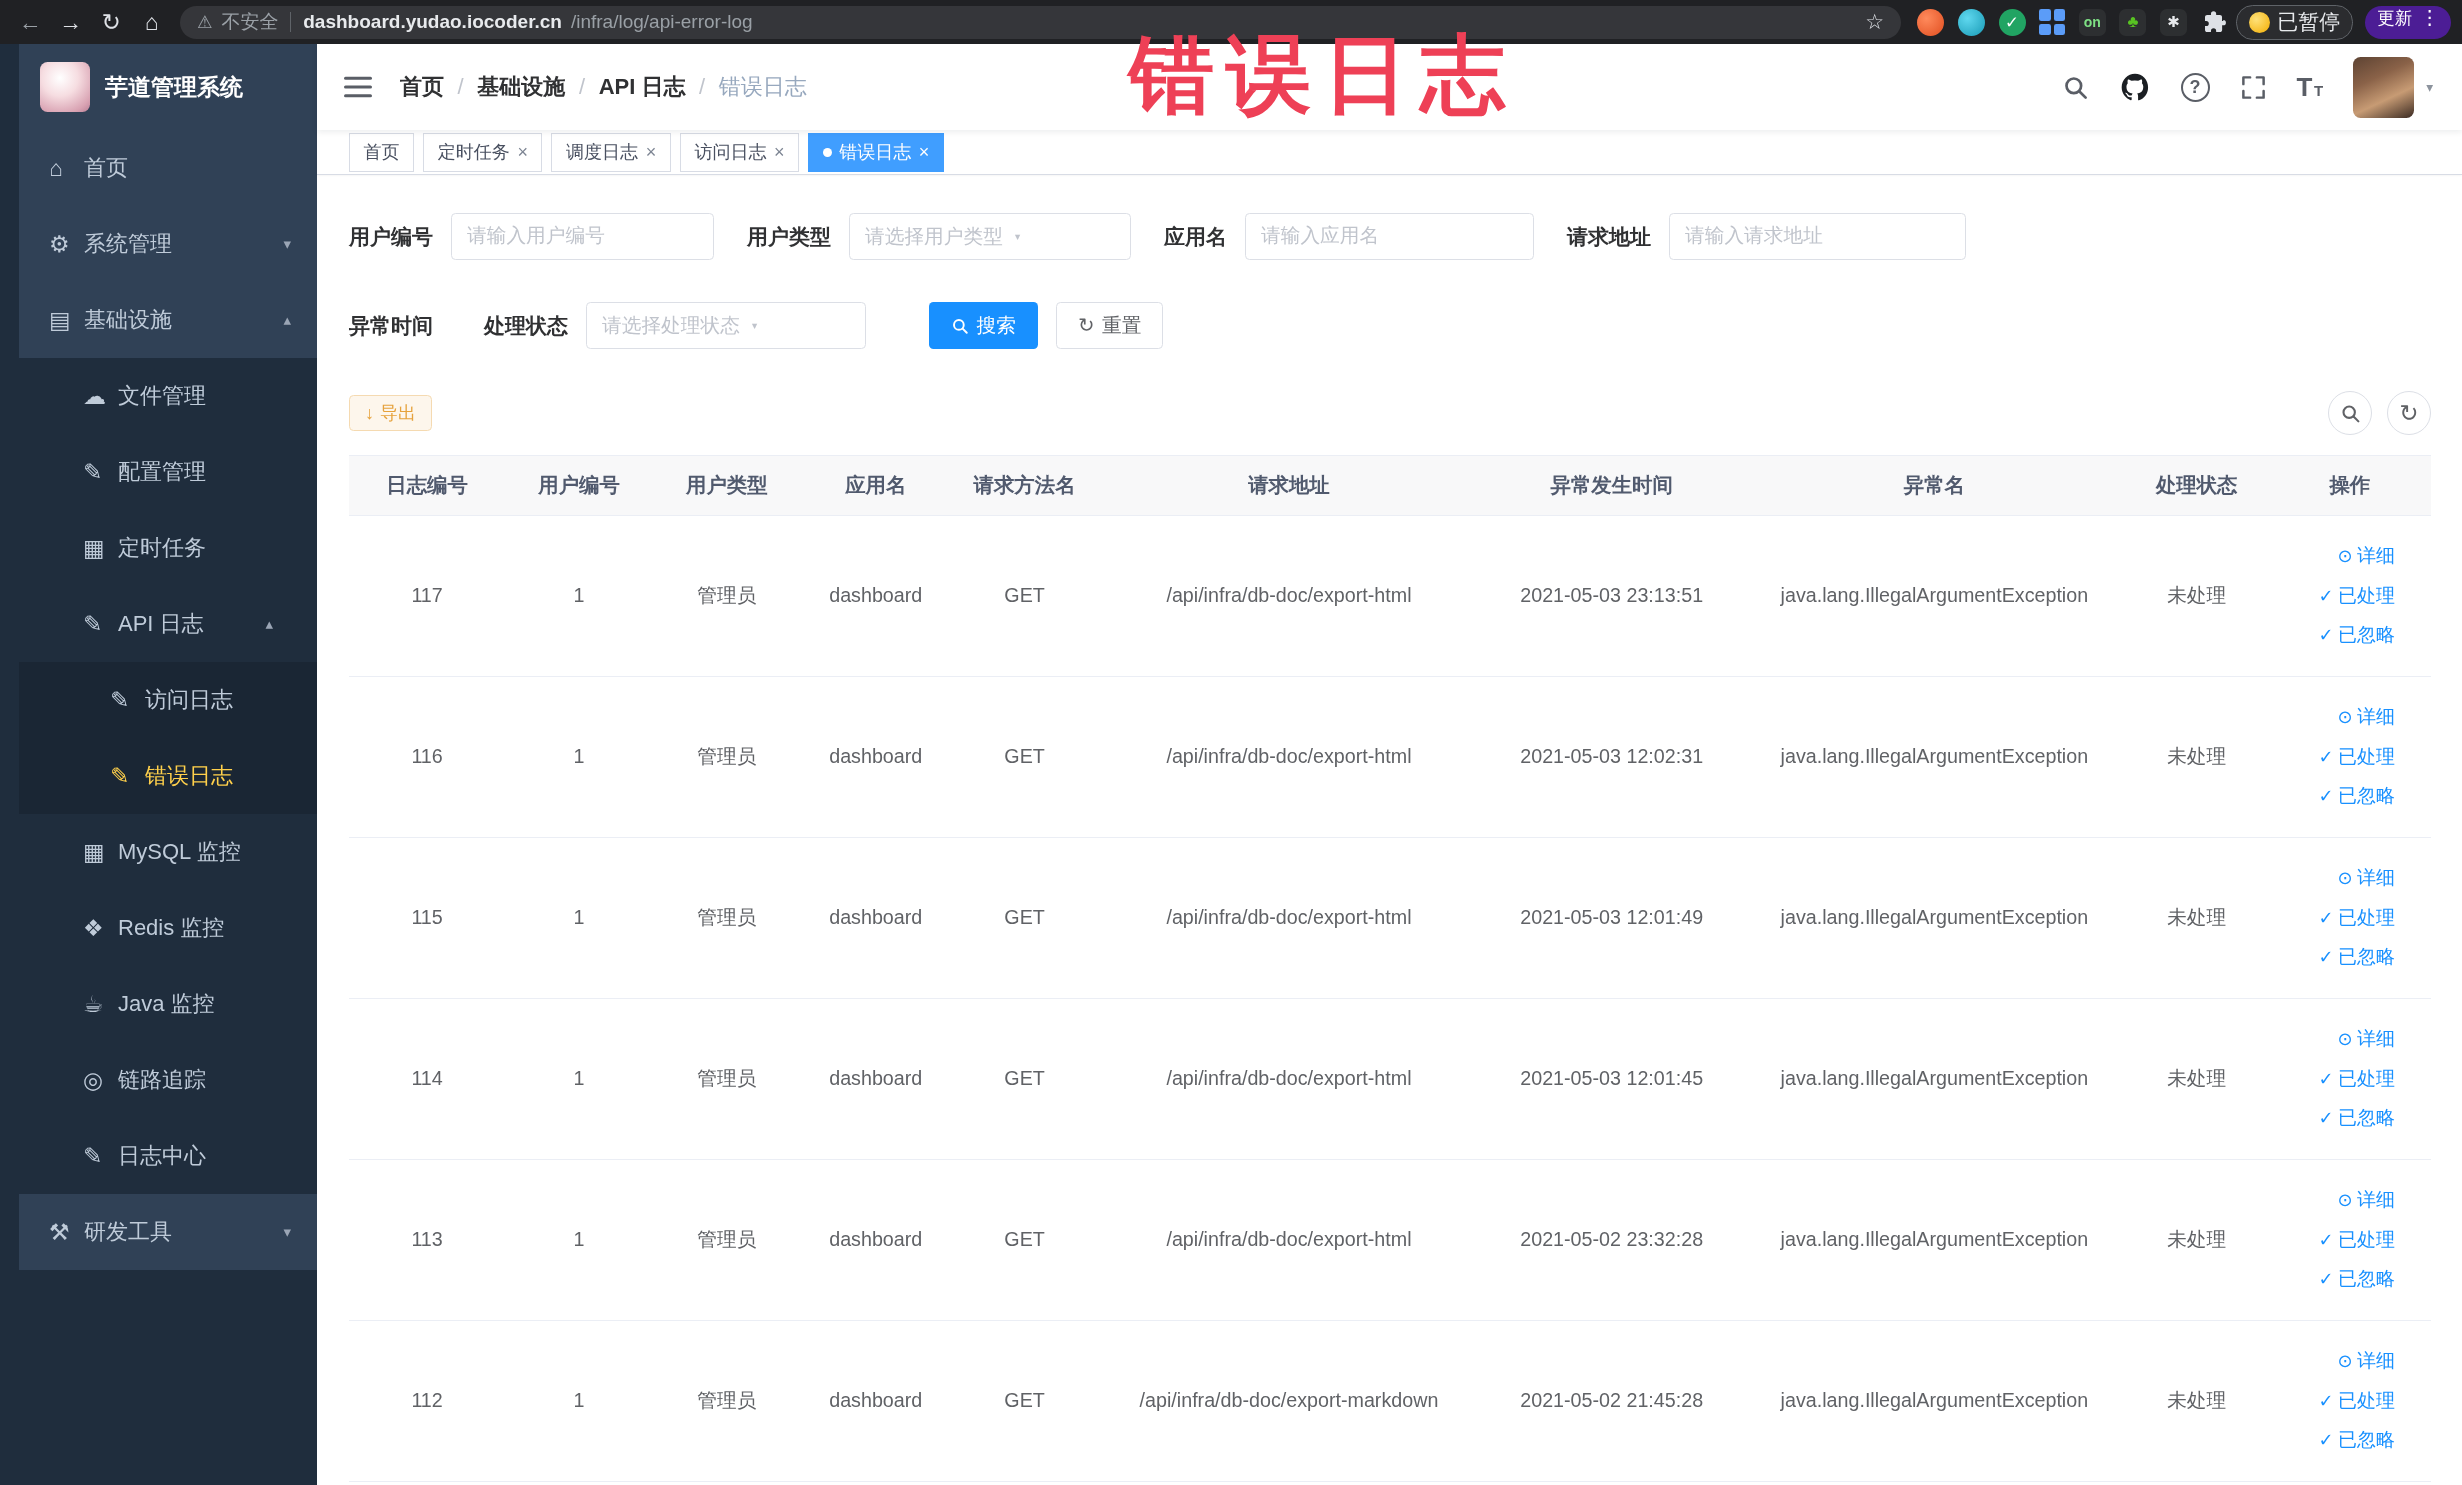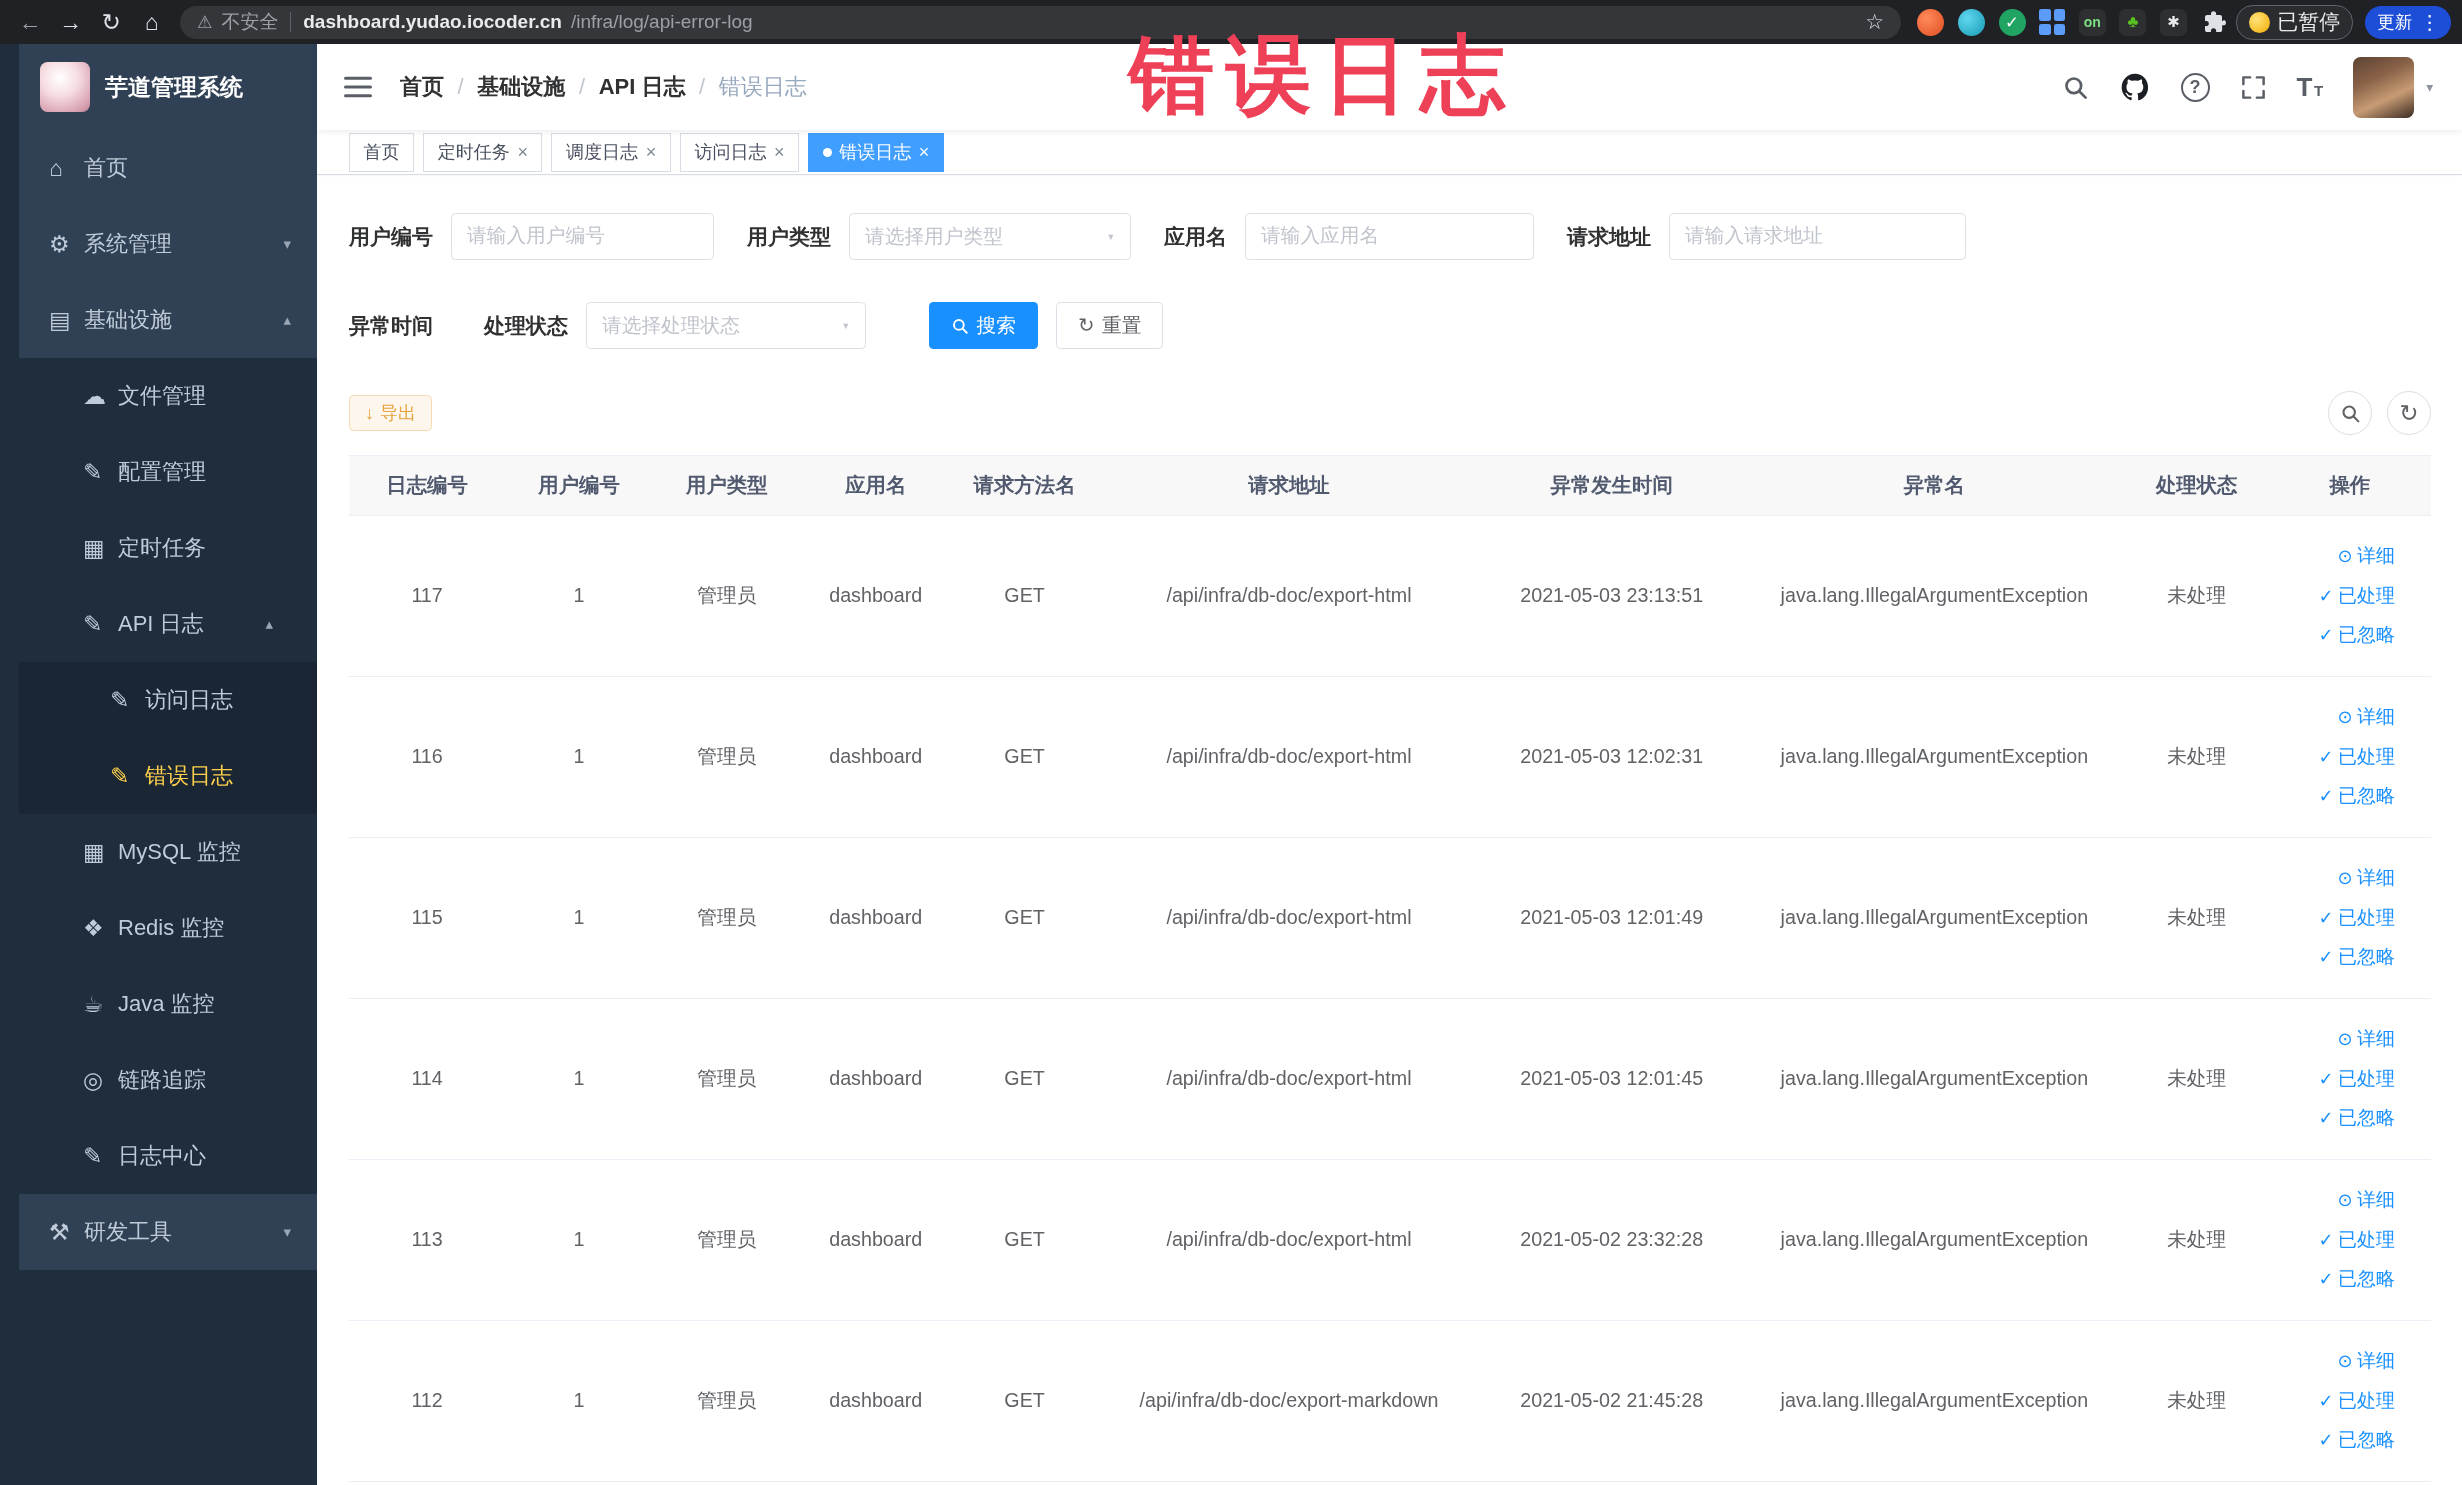--- a/index.html
+++ b/index.html
@@ -24,21 +24,21 @@
   .ext-green{background:#21a463;color:#fff;font-size:16.7px;font-weight:700;}
   .grid4{width:26px;height:26px;display:grid;grid-template-columns:1fr 1fr;grid-template-rows:1fr 1fr;gap:3px;cursor:pointer;}
   .grid4 i{background:#5b9cf8;border-radius:2.3px;}
   .ext-dark{background:#2d2f31;}
   .on-txt{color:#7ee084;font-size:14px;font-weight:700;}
   .clover{color:#58c322;font-size:16.7px;}
   .paw{color:#e8eaed;font-size:15px;}
   .puzzle{display:flex;align-items:center;cursor:pointer;}
   .chip{height:33px;border:0.8px solid #5f6368;border-radius:16.7px;display:flex;align-items:center;gap:7.6px;padding:0 12px;color:#e8eaed;font-size:21px;background:rgba(255,255,255,.05);cursor:pointer;white-space:nowrap;}
   .emoji{width:21px;height:21px;border-radius:50%;background:radial-gradient(circle at 35% 35%,#ffe27a,#f2ac00);}
-  .update-pill{height:33px;border-radius:16.7px;background:#1d4ed8;color:#fff;display:flex;align-items:center;gap:7.6px;padding:0 12px;font-size:17.4px;margin-left:10.6px;cursor:pointer;white-space:nowrap;}
+  .update-pill{height:33px;border-radius:16.7px;background:#4c1d95;color:#fff;display:flex;align-items:flex-start;gap:7.6px;padding:0 12px;font-size:17.4px;margin-left:10.6px;cursor:pointer;white-space:nowrap;}
   .update-pill .dots{font-size:19.7px;}
 
   
   .app{position:absolute;top:44px;left:0;right:0;bottom:0;display:flex;}
 
   
   .sidebar{width:298px;background:#1f2d3d;flex-shrink:0;display:flex;flex-direction:column;overflow:hidden;padding-left:19px;}
   .logo{height:86px;background:#304156;display:flex;align-items:center;padding:0 21px;gap:15px;flex-shrink:0;}
   .logo-img{width:50px;height:50px;border-radius:7.6px;background:radial-gradient(circle at 40% 32%,#ffffff 0%,#f6dde1 40%,#d9a3b3 80%,#b97f96 100%);flex-shrink:0;}
   .logo-title{color:#fff;font-size:23px;font-weight:700;white-space:nowrap;}
@@ -81,21 +81,21 @@
 
   
   .content{flex:1;padding:38px 31px 0 32px;box-sizing:border-box;overflow:hidden;}
   .frow{display:flex;align-items:center;margin-bottom:42px;}
   .fgroup{display:flex;align-items:center;margin-right:33px;}
   .flabel{font-size:21px;font-weight:700;color:#303133;margin-right:18px;white-space:nowrap;}
   .input{height:47px;box-sizing:border-box;border:0.8px solid #dcdfe6;border-radius:4.5px;padding:0 15px;font-size:19.7px;color:#606266;background:#fff;display:flex;align-items:center;font-family:Liberation Mono, monospace;}
   input.input{outline:none;}
   input.input::placeholder{color:#c0c4cc;}
   .w-uid{width:263px;}.w-utype{width:282px;}.w-app{width:289px;}.w-rurl{width:297px;}.w-range{width:359px;}.w-status{width:280px;}
-  .select{justify-content:space-between;cursor:pointer;}
+  .select{cursor:pointer;}
   .ph{color:#c0c4cc;}
   .sc{color:#c0c4cc;font-size:13.6px;margin-left:10.6px;}
   .range{gap:6px;cursor:pointer;}
   .range .ph{flex:1;text-align:center;}
   .range .rs{color:#a8abb2;}
   .btn{height:47px;border-radius:4.5px;font-size:19.7px;display:flex;align-items:center;gap:7.6px;padding:0 21px;cursor:pointer;box-sizing:border-box;border:0.8px solid transparent;white-space:nowrap;}
   .btn-primary{background:#1890ff;color:#fff;margin-left:30px;}
   .btn-plain{background:#fff;border-color:#dcdfe6;color:#606266;margin-left:18px;}
   .bicon{font-size:19.7px;}
 

